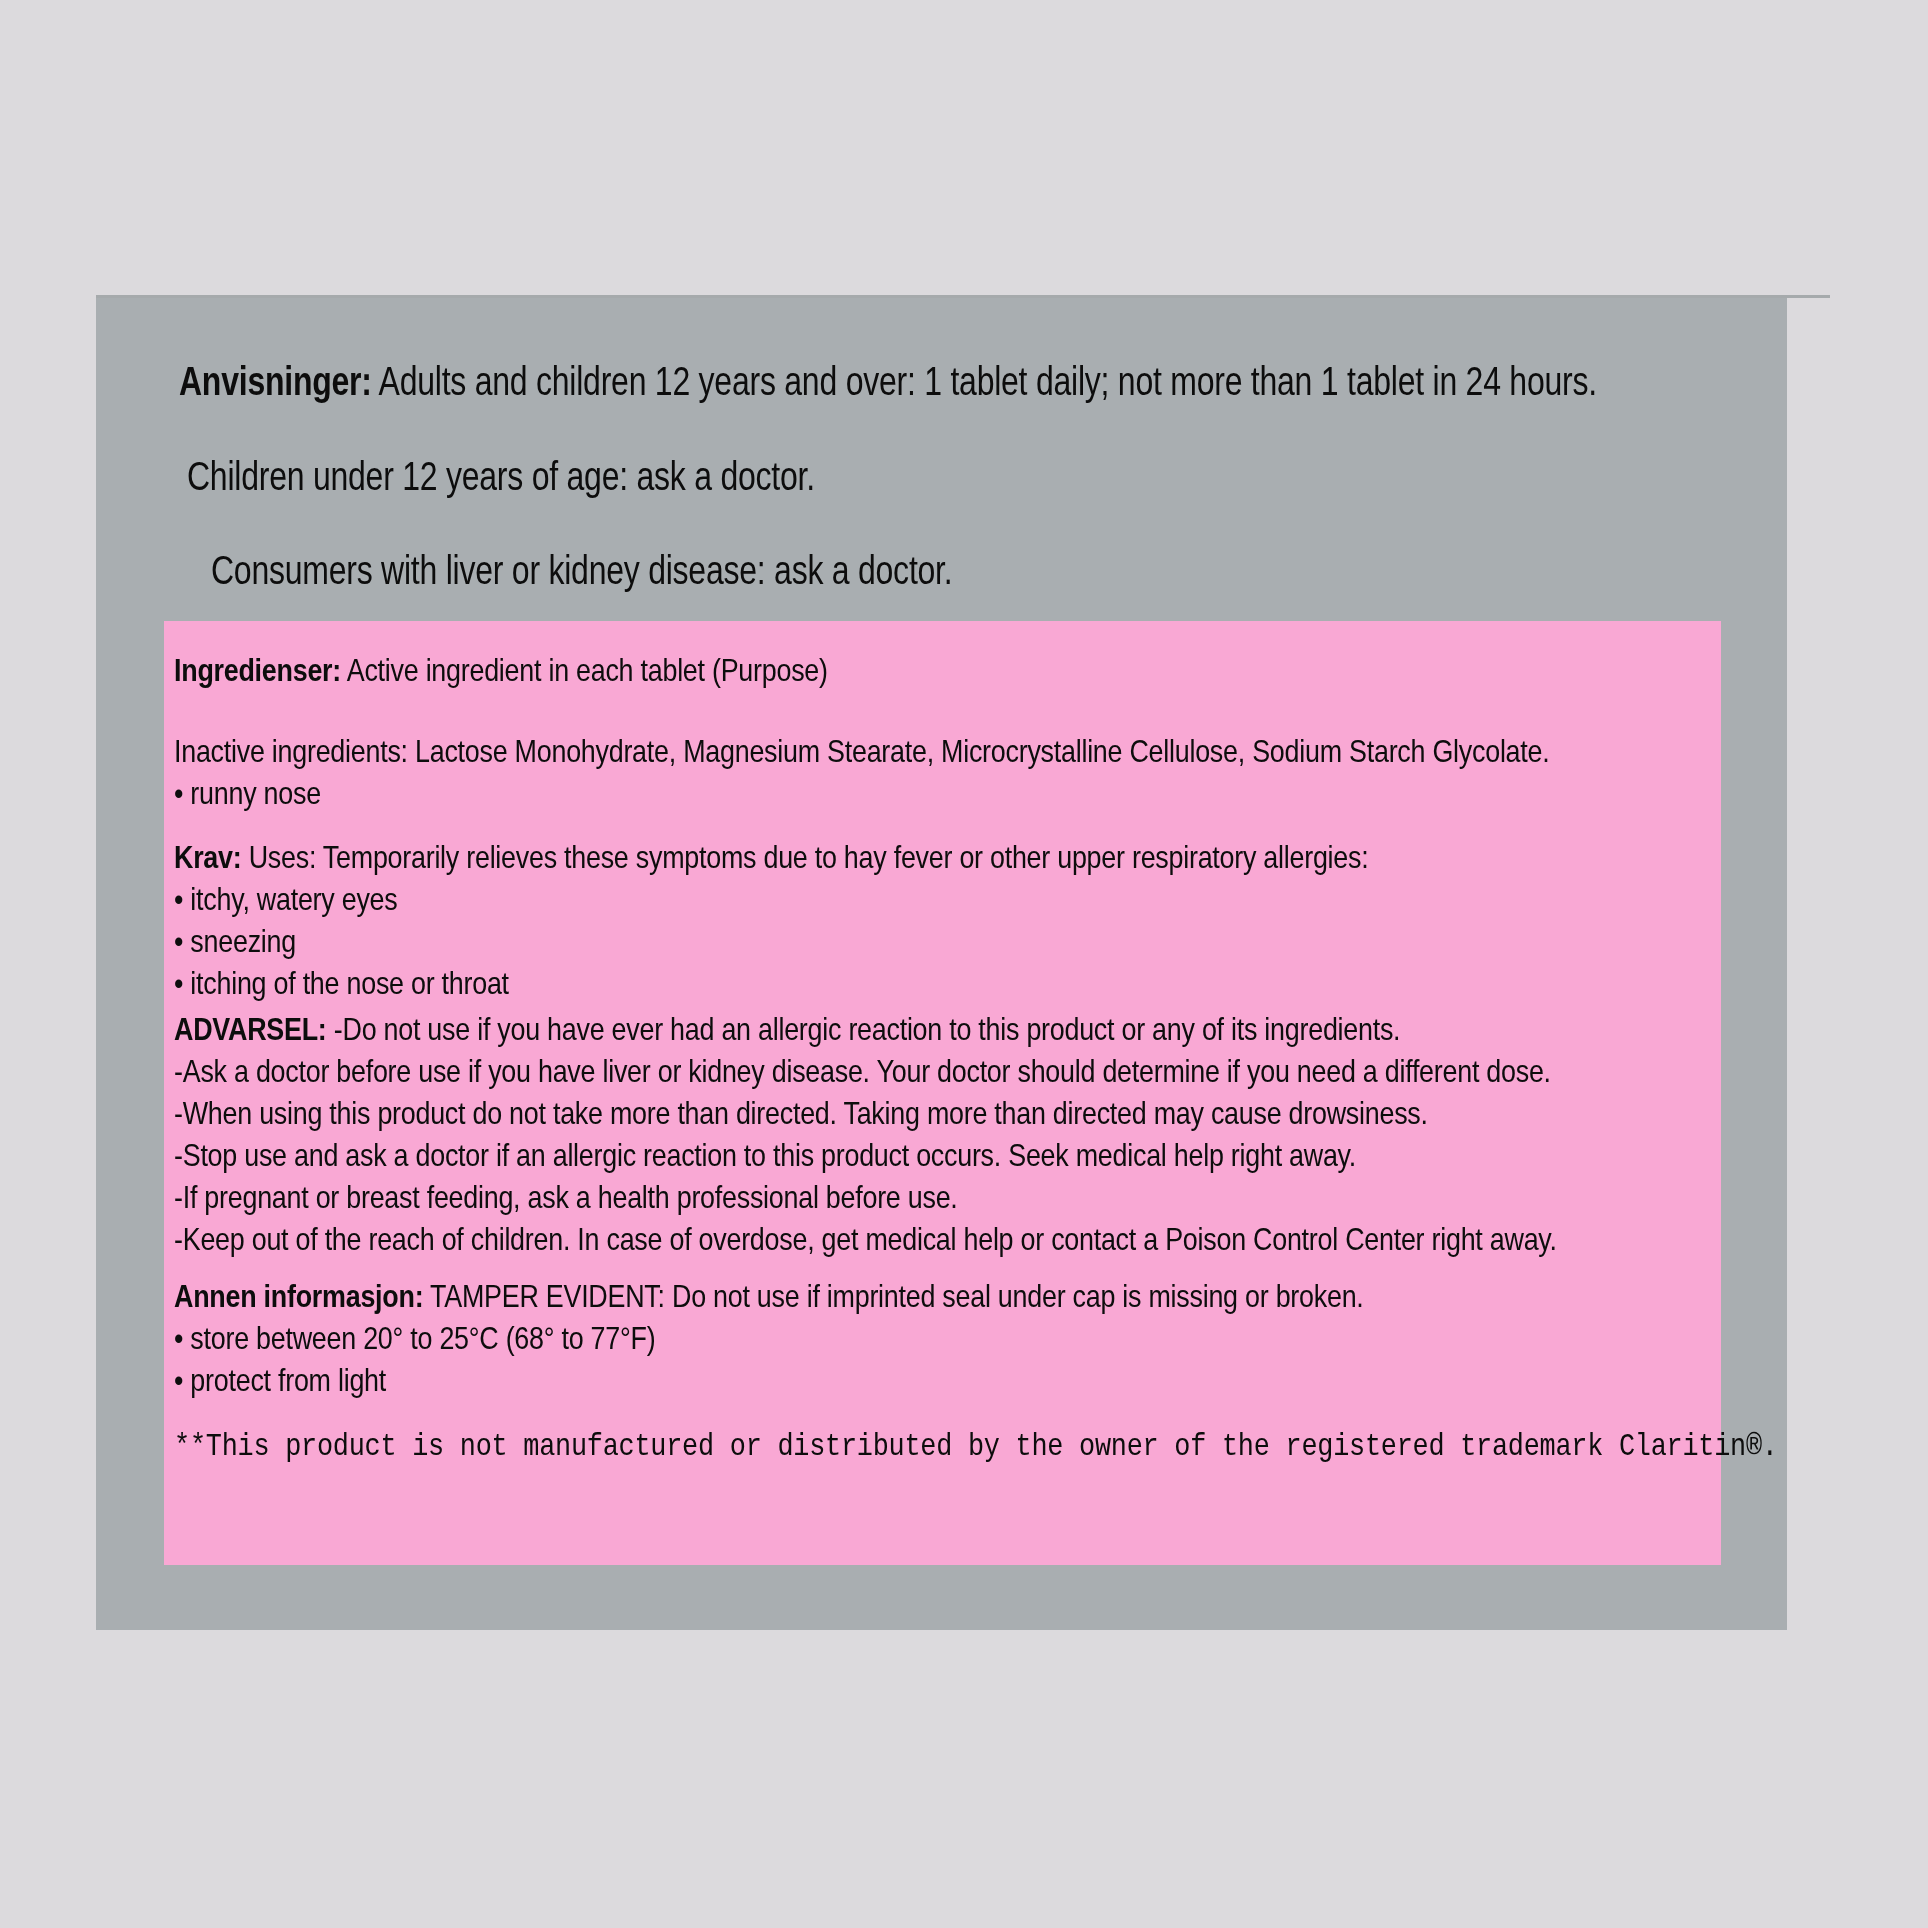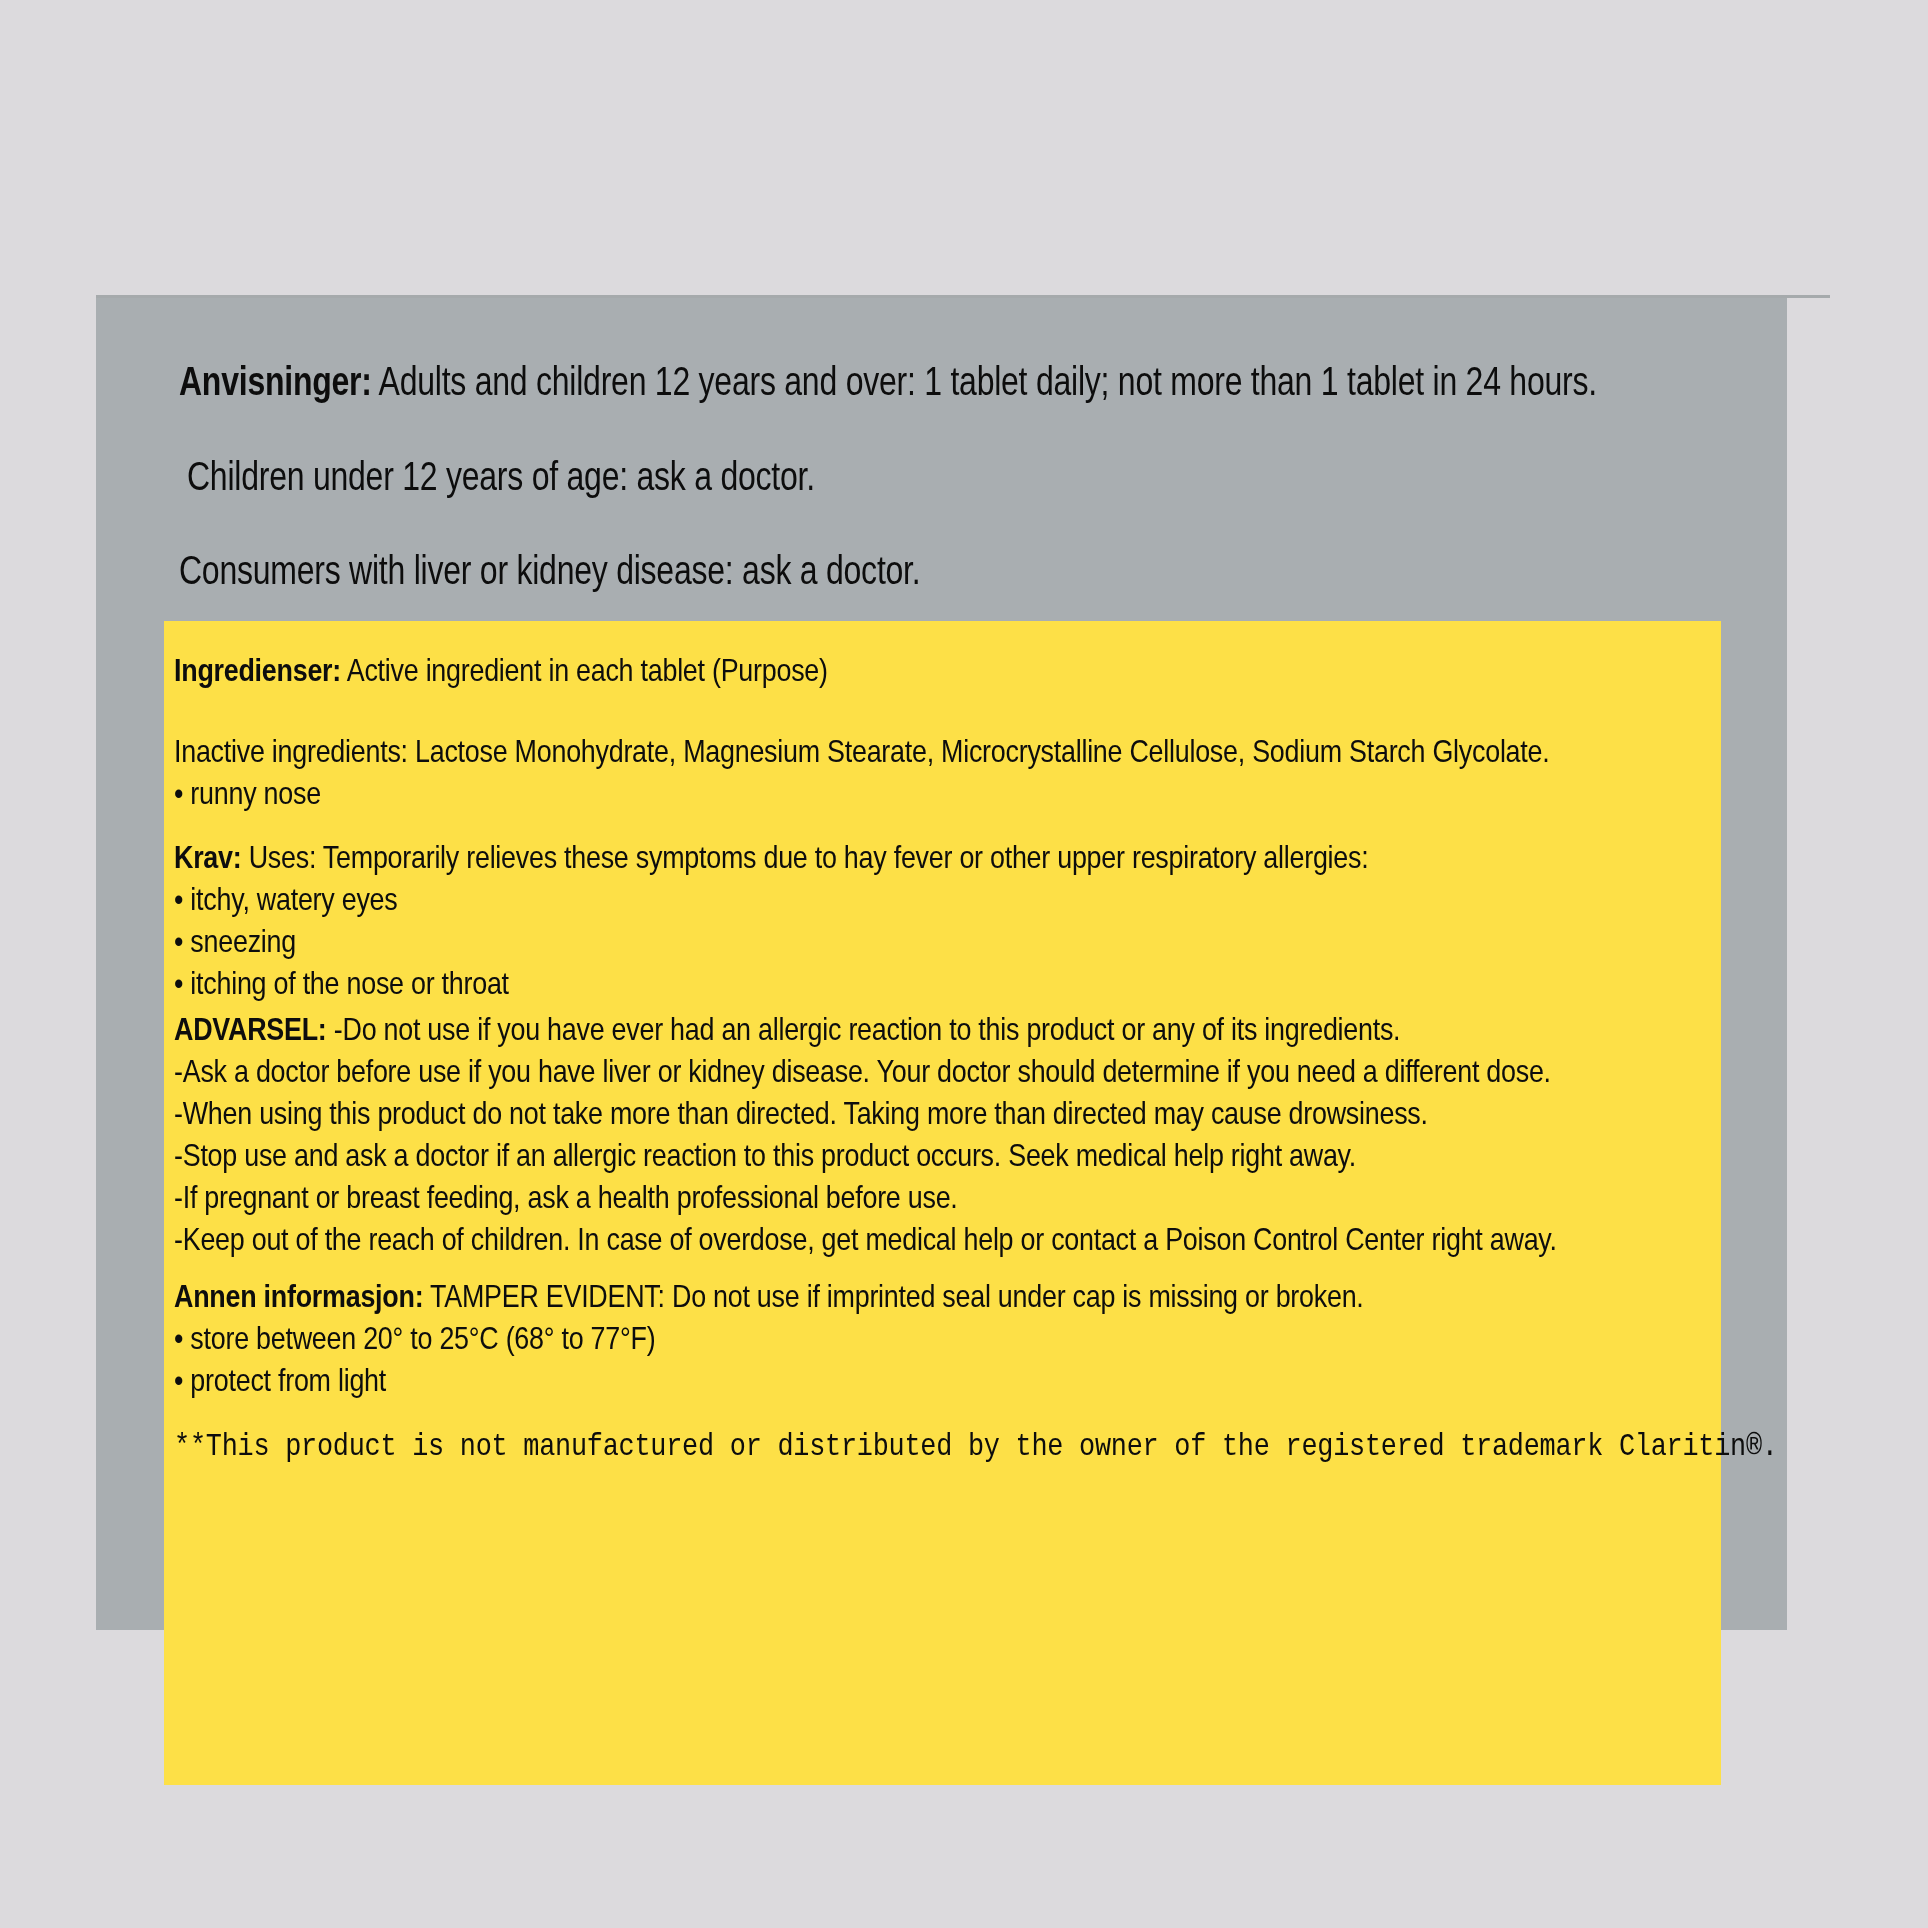--- a/index.html
+++ b/index.html
@@ -23,32 +23,32 @@
   }
 
   
   .dir-line{
     position:absolute;left:83px;
     font-size:40px;line-height:45px;white-space:nowrap;
     font-weight:400;
   }
   .dir-1{top:61px;}
   .dir-2{top:156px;margin-left:8px;}
-  .dir-3{top:250px;}
+  .dir-3{top:250px;margin-left:32px;}
 
   
   .cx{display:inline-block;transform:scaleX(0.80);transform-origin:0 100%;letter-spacing:-0.3px;}
   .panel .cx{transform:scaleX(0.84);}
 
   b{font-weight:700;}
 
   
   .panel{
-    position:absolute;left:68px;top:323px;width:1557px;height:1164px;
-    background:#fde047;
+    position:absolute;left:68px;top:323px;width:1557px;height:944px;
+    background:#f9a8d4;
     box-sizing:border-box;
     padding:28px 9.4px 0 10.4px;
   }
   .panel .t{
     font-size:32px;line-height:42px;white-space:nowrap;
   }
   .m-inactive{margin-top:39px;text-align:center;}
   .m-uses{margin-top:21.7px;}
   .m-warn{margin-top:4px;}
   .m-other{margin-top:15px;text-decoration:underline;}

